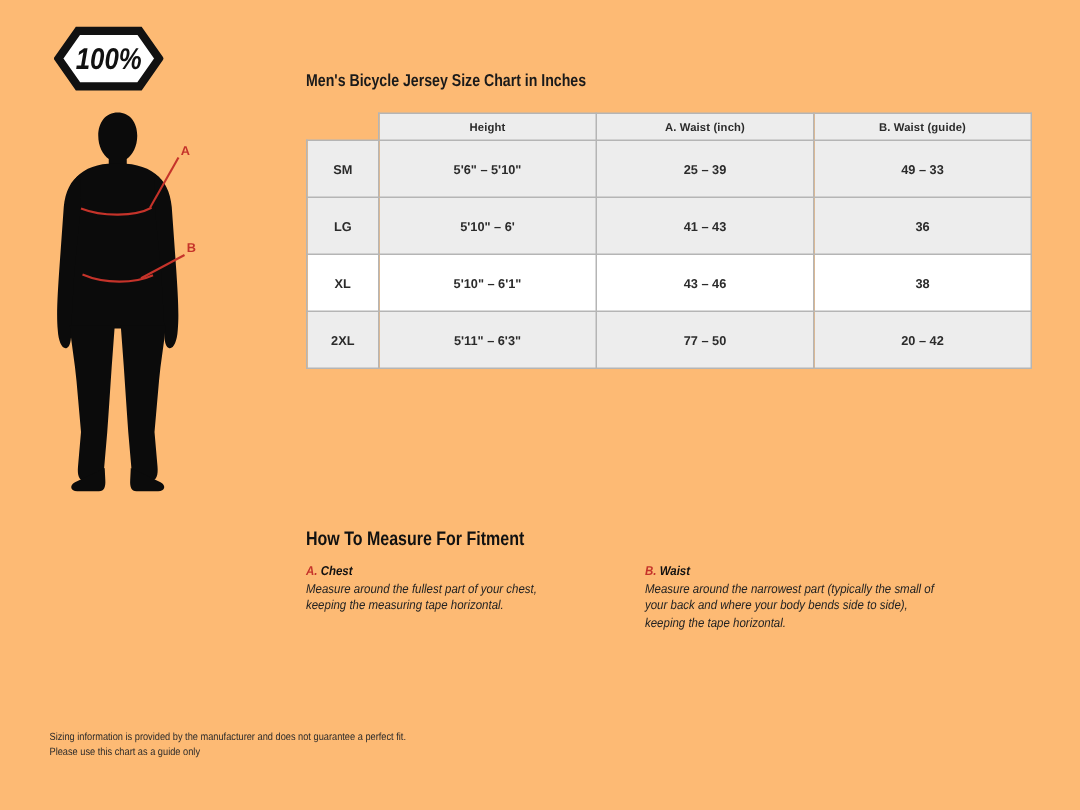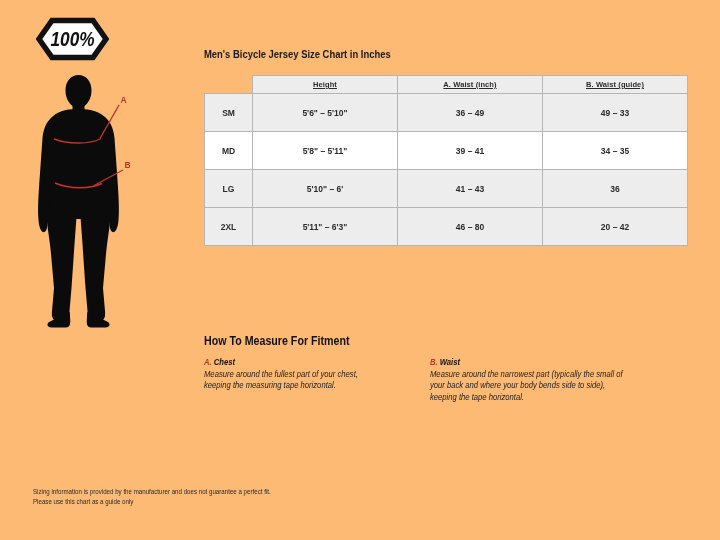--- a/index.html
+++ b/index.html
@@ -24,28 +24,28 @@
   
   table.size-chart {
     position:absolute; left:204px; top:75px; width:483px;
     border-collapse:collapse; table-layout:fixed;
   }
   table.size-chart th, table.size-chart td {
     border:1px solid #b5b5b5; text-align:center; vertical-align:middle;
     font-weight:700; color:#2b2b2b; overflow:hidden;
   }
   table.size-chart thead th {
-    height:18px; font-size:7.5px; background:#ededed; letter-spacing:.1px;text-decoration:underline;
+    height:18px; font-size:7.5px; background:#ededed; letter-spacing:.1px;
   }
   table.size-chart thead th.corner { border:none; background:transparent; }
   table.size-chart tbody td { height:38px; font-size:8.5px; background:#ffffff; }
   table.size-chart tbody tr.shade td { background:#ededed; }
 
   
-  .measure { position:absolute; left:204px; top:333px; width:500px; }
+  .measure { position:absolute; left:204px; top:351px; width:500px; }
   .measure-heading {
     font-size:13px; font-weight:700; color:#111;
     transform:scaleX(.82); transform-origin:left top; white-space:nowrap;
   }
   .measure-cols { display:flex; margin-top:9px;font-style:italic; }
   .measure-item { transform:scaleX(.9); transform-origin:left top; }
   .measure-item.chest { width:226px; flex:0 0 226px; }
   .measure-item.waist { width:240px; flex:0 0 240px; }
   .measure-label { font-size:8.5px; font-weight:700; color:#111; }
   .measure-label .marker { color:#c5332a; }
@@ -115,39 +115,39 @@
         <th class="corner"></th>
         <th>Height</th>
         <th>A. Waist (inch)</th>
         <th>B. Waist (guide)</th>
       </tr>
     </thead>
     <tbody>
       <tr class="shade">
         <td>SM</td>
         <td>5'6" – 5'10"</td>
-        <td>36 – 49</td>
+        <td>25 – 39</td>
         <td>49 – 33</td>
-      </tr>
-      <tr>
-        <td>MD</td>
-        <td>5'8" – 5'11"</td>
-        <td>39 – 41</td>
-        <td>34 – 35</td>
       </tr>
       <tr class="shade">
         <td>LG</td>
         <td>5'10" – 6'</td>
         <td>41 – 43</td>
         <td>36</td>
       </tr>
+      <tr>
+        <td>XL</td>
+        <td>5'10" – 6'1"</td>
+        <td>43 – 46</td>
+        <td>38</td>
+      </tr>
       <tr class="shade">
         <td>2XL</td>
         <td>5'11" – 6'3"</td>
-        <td>46 – 80</td>
+        <td>77 – 50</td>
         <td>20 – 42</td>
       </tr>
     </tbody>
   </table>
 
   <div class="measure">
     <div class="measure-heading">How To Measure For Fitment</div>
     <div class="measure-cols">
       <div class="measure-item chest">
         <div class="measure-label">

